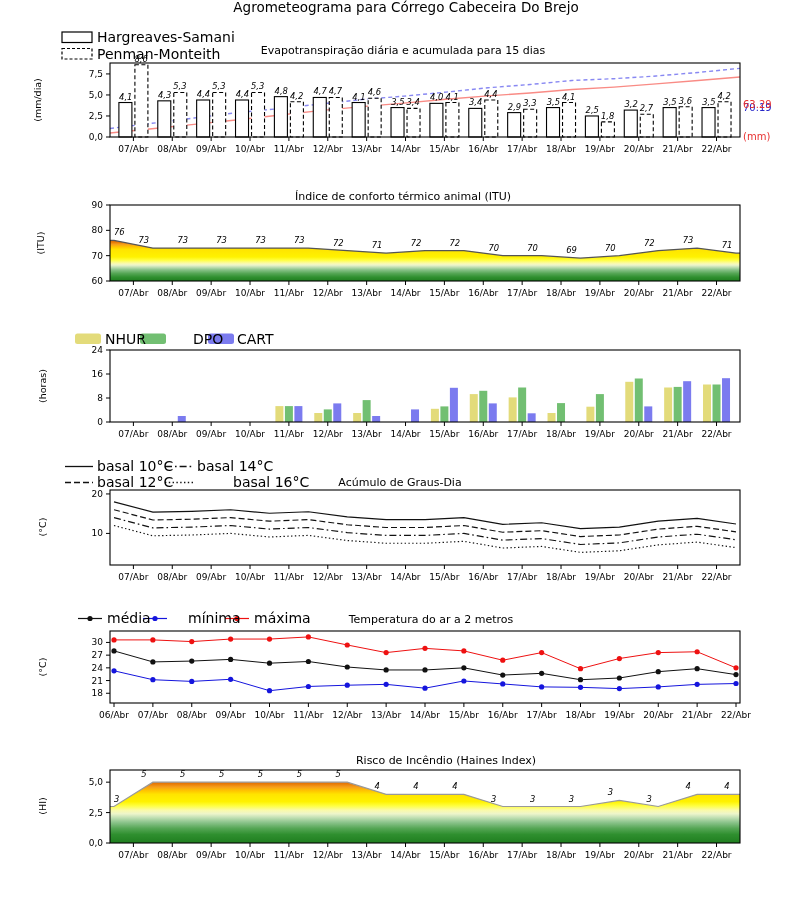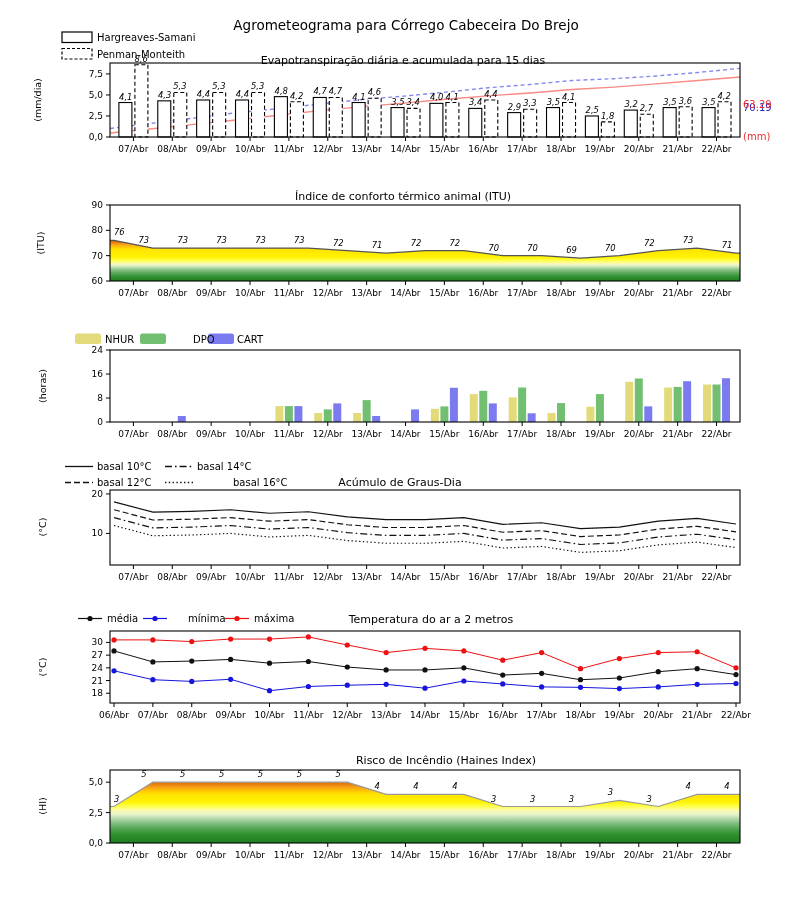--- a/index.html
+++ b/index.html
@@ -3,21 +3,21 @@
 <meta charset="utf-8">
 <style>
   html,body{margin:0;padding:0;background:#fff;}
   .fig{position:relative;width:800px;height:900px;background:#fff;
        font-family:"DejaVu Sans",sans-serif;color:#000;overflow:hidden;}
   .fig svg{position:absolute;left:0;top:0;}
   svg text{font-family:"DejaVu Sans",sans-serif;fill:#000;}
   .t{position:absolute;transform:translate(-50%,-50%);font-size:11px;white-space:nowrap;}
   .main-title{position:absolute;transform:translate(-50%,-50%);font-size:13.5px;white-space:nowrap;}
   .yl{position:absolute;transform:translate(-50%,-50%) rotate(-90deg);font-size:9.5px;white-space:nowrap;}
-  .lg{position:absolute;transform:translate(0,-50%);font-size:10px;white-space:nowrap;}
+  .lg{position:absolute;transform:translate(0,-50%);font-size:14px;white-space:nowrap;}
   .rl{position:absolute;transform:translate(0,-50%);font-size:10px;white-space:nowrap;}
   .rl.blue{color:#2525c8;margin-top:36px;}
   .rl.red{color:#e83030;}
 </style>
 </head>
 <body>
 
 <div class="fig">
 
   <svg id="plots" width="800" height="900">
@@ -516,23 +516,23 @@
         <rect x="110" y="631" width="630" height="72" fill="none" stroke="#000" stroke-width="1.1"></rect>
         <line x1="78" y1="618.5" x2="102" y2="618.5" stroke="#111111" stroke-width="1.2"></line>
         <circle cx="90" cy="618.5" r="2.6" fill="#111111"></circle>
         <line x1="143" y1="618.5" x2="167" y2="618.5" stroke="#1515dd" stroke-width="1.2"></line>
         <circle cx="155" cy="618.5" r="2.6" fill="#1515dd"></circle>
         <line x1="225" y1="618.5" x2="249" y2="618.5" stroke="#ee1111" stroke-width="1.2"></line>
         <circle cx="237" cy="618.5" r="2.6" fill="#ee1111"></circle>
       </g>
     </svg>
 
-  <div class="main-title" style="left:406px;top:25px;">Agrometeograma para Córrego Cabeceira Do Brejo</div>
-
-  <div class="t" style="left:403px;top:60px;">Evapotranspiração diária e acumulada para 15 dias</div>
+  <div class="main-title" style="left:406px;top:7px;">Agrometeograma para Córrego Cabeceira Do Brejo</div>
+
+  <div class="t" style="left:403px;top:50px;">Evapotranspiração diária e acumulada para 15 dias</div>
   <div class="t" style="left:403px;top:196px;">Índice de conforto térmico animal (ITU)</div>
   <div class="t" style="left:400px;top:482px;">Acúmulo de Graus-Dia</div>
   <div class="t" style="left:400px;top:619px;margin-left:31px;">Temperatura do ar a 2 metros</div>
   <div class="t" style="left:406px;top:760px;margin-left:40px;">Risco de Incêndio (Haines Index)</div>
 
   <div class="yl" style="left:37px;top:100px;">(mm/dia)</div>
   <div class="yl" style="left:40px;top:243px;">(ITU)</div>
   <div class="yl" style="left:42px;top:386px;">(horas)</div>
   <div class="yl" style="left:42px;top:527px;">(°C)</div>
   <div class="yl" style="left:42px;top:667px;">(°C)</div>

